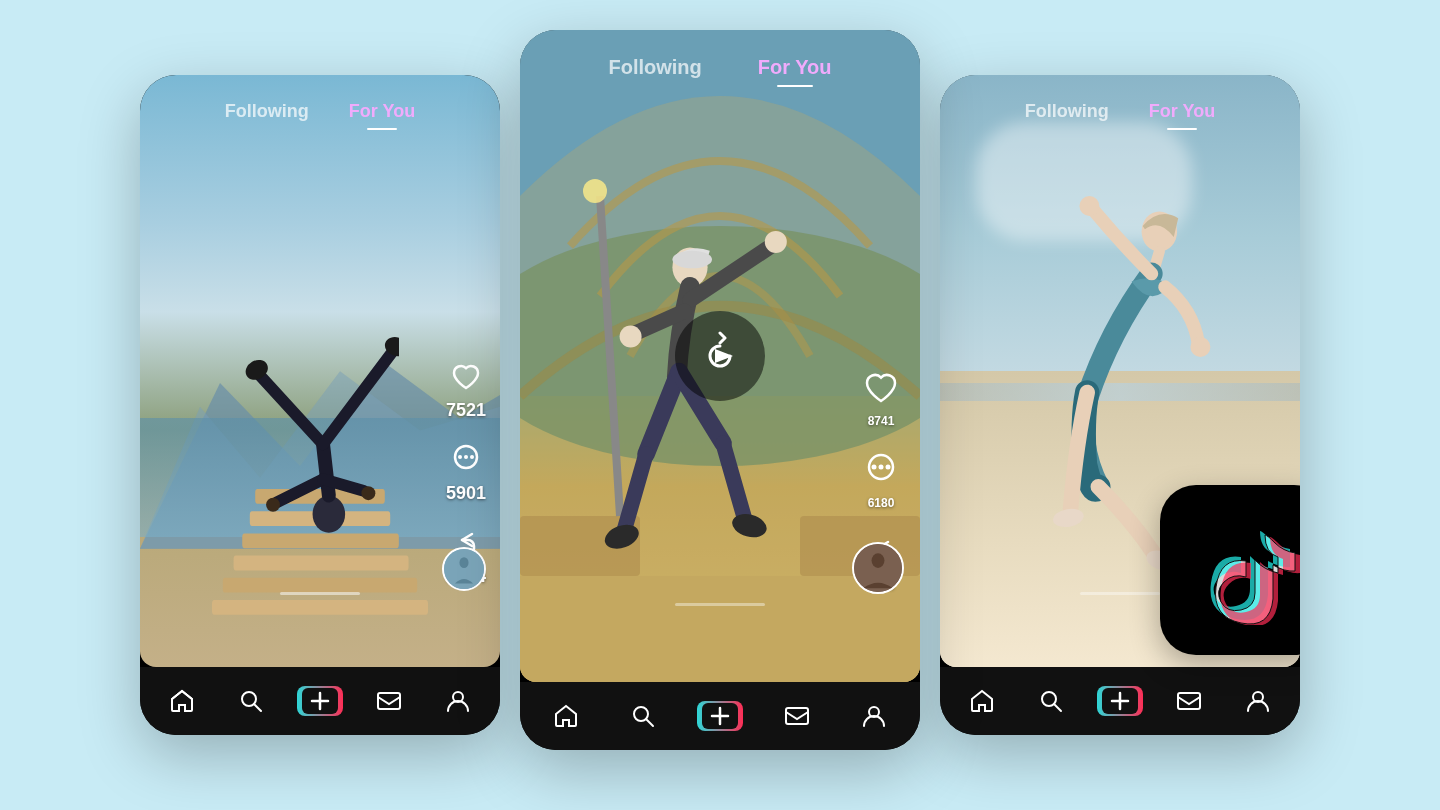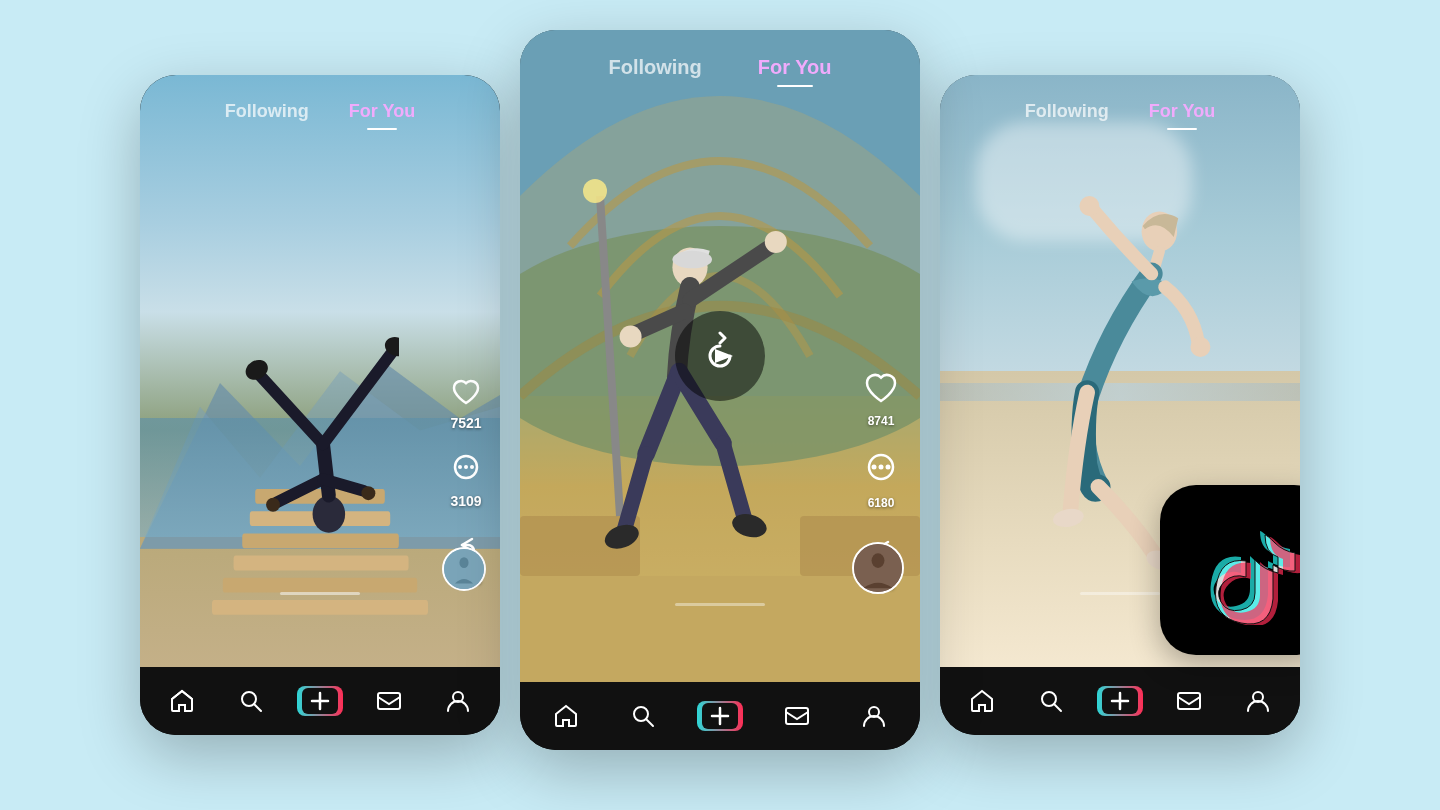--- a/index.html
+++ b/index.html
@@ -57,20 +57,21 @@
       display: flex;
       flex-direction: column;
       position: relative;
     }
 
     
     .video-area {
       flex: 1;
       position: relative;
       overflow: hidden;
+      border-radius: 16px;
     }
 
     
     .bg-left {
       background: linear-gradient(180deg, #7ab8d4 0%, #a8cee0 25%, #c9dfe8 40%, #8b9e7a 60%, #b8a878 75%, #c4b088 100%);
       width: 100%;
       height: 100%;
       position: relative;
     }
 
@@ -176,21 +177,21 @@
       height: 46px;
     }
 
     .action-icon svg {
       width: 100%;
       height: 100%;
     }
 
     .action-count {
       color: #fff;
-      font-size: 14px;
+      font-size: 18px;
       font-weight: 600;
       text-shadow: 0 1px 3px rgba(0,0,0,0.5);
     }
 
     .action-count-center {
       font-size: 12px;
     }
 
     
     .play-overlay {
@@ -354,21 +355,21 @@
           </div>
           <div class="action-item">
             <div class="action-icon">
               <svg viewBox="0 0 40 40" fill="none">
                 <circle cx="20" cy="18" r="11" stroke="white" stroke-width="2.5"></circle>
                 <circle cx="14" cy="18" r="2" fill="white"></circle>
                 <circle cx="20" cy="18" r="2" fill="white"></circle>
                 <circle cx="26" cy="18" r="2" fill="white"></circle>
               </svg>
             </div>
-            <span class="action-count">3109</span>
+            <span class="action-count">5901</span>
           </div>
           <div class="action-item">
             <div class="action-icon">
               <svg viewBox="0 0 40 40" fill="none">
                 <path d="M26 12l-10 6 10 6" stroke="white" stroke-width="2.5" stroke-linecap="round" stroke-linejoin="round" fill="none"></path>
                 <path d="M16 18h6a6 6 0 0 1 6 6v3" stroke="white" stroke-width="2.5" stroke-linecap="round" fill="none"></path>
               </svg>
             </div>
             <span class="action-count">3064</span>
           </div>

